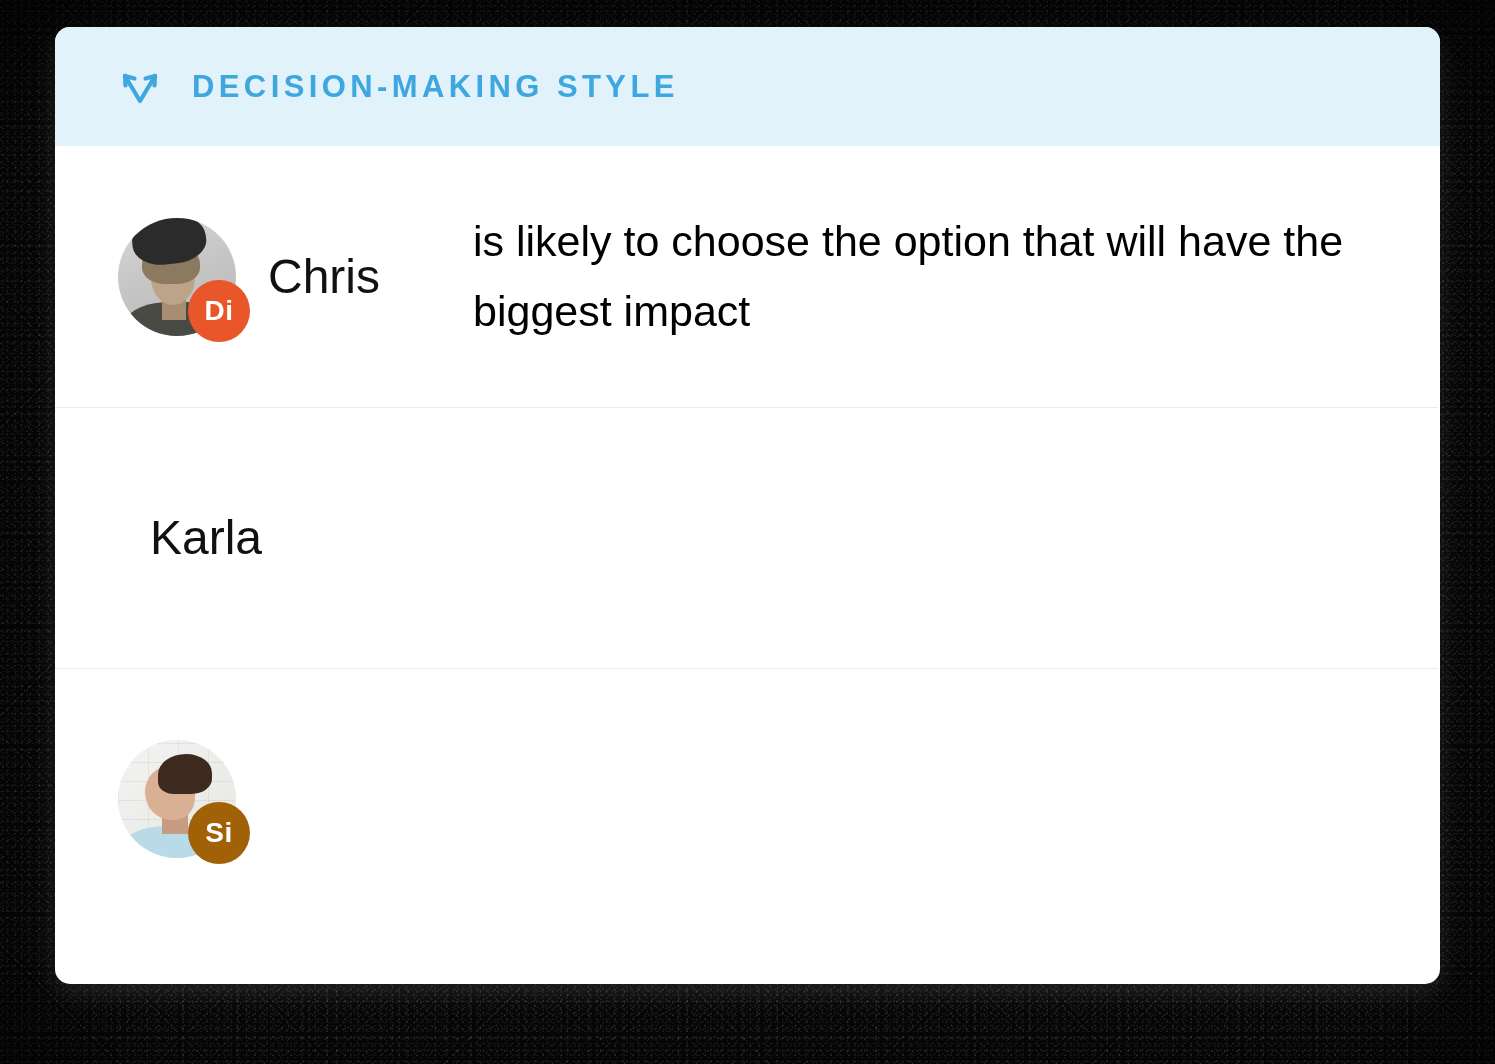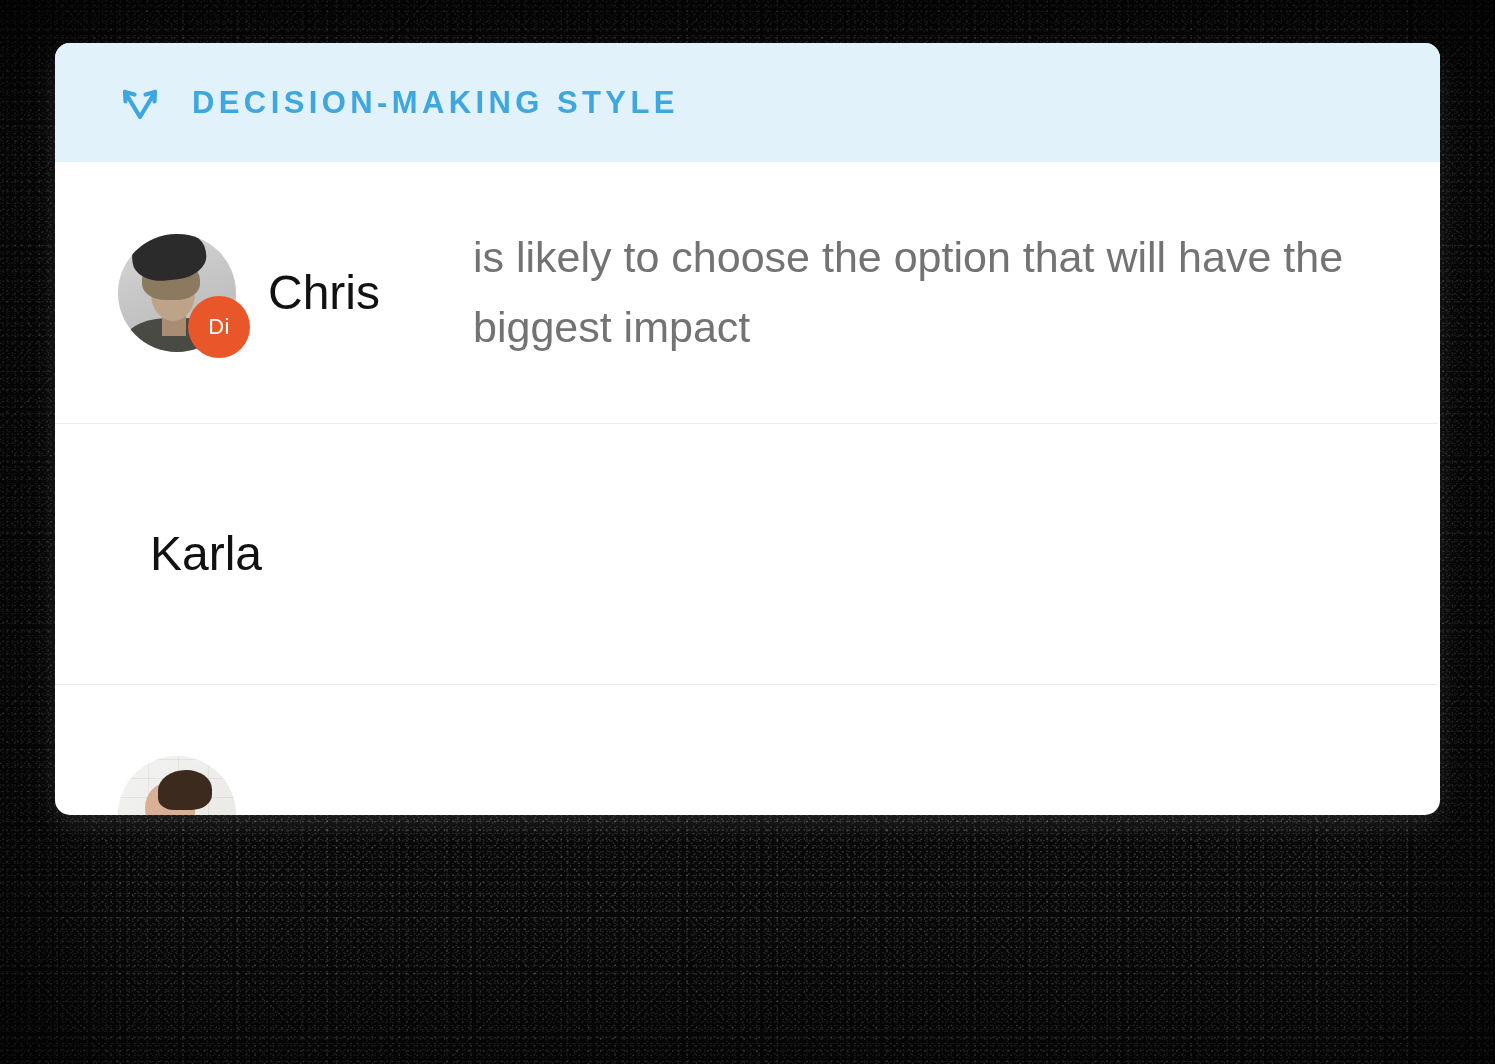--- a/index.html
+++ b/index.html
@@ -37,23 +37,23 @@
     inset: 0;
     background:
       linear-gradient(to bottom, rgba(0,0,0,0.55) 0%, rgba(0,0,0,0.0) 14%, rgba(0,0,0,0.0) 86%, rgba(0,0,0,0.35) 100%),
       linear-gradient(to right, rgba(0,0,0,0.45) 0%, rgba(0,0,0,0.0) 10%, rgba(0,0,0,0.0) 90%, rgba(0,0,0,0.45) 100%);
   }
 
   
   #card {
     position: absolute;
     left: 55px;
-    top: 43px;
+    top: 27px;
     width: 1385px;
-    height: 772px;
+    height: 957px;
     background: #ffffff;
     border-radius: 15px;
     overflow: hidden;
     box-shadow: 0 10px 26px rgba(255,255,255,0.10);
   }
 
   
   #card-header {
     height: 119px;
     background: #e1f2fb;
@@ -241,40 +241,40 @@
     position: absolute;
     right: -14px;
     bottom: -6px;
     width: 62px;
     height: 62px;
     border-radius: 50%;
     color: #ffffff;
     display: flex;
     align-items: center;
     justify-content: center;
-    font-size: 22px;
-    font-weight: 400;
+    font-size: 28px;
+    font-weight: 700;
     letter-spacing: 0.4px;
     font-family: "Liberation Sans", sans-serif;
   }
 
   .person-name {
     margin-left: 32px;
     font-size: 48px;
     font-weight: 300;
     color: #111111;
     white-space: nowrap;
     font-family: Liberation Sans, sans-serif;
   }
 
   .description {
     flex: 1;
     font-size: 43px;
     line-height: 1.62;
-    color: #737373;
+    color: #000000;
     font-weight: 400;
     padding-right: 10px;
     font-family: "Liberation Sans", sans-serif;
   }
 </style>
 </head>
 <body>
 
 <div id="backdrop"></div>
 
@@ -318,19 +318,19 @@
 
     <div class="row">
       <div class="person">
         <div class="avatar-wrap">
           <div class="avatar portrait-patrick">
             <div class="shirt"></div>
             <div class="neck"></div>
             <div class="face"></div>
             <div class="hair"></div>
           </div>
-          <div class="badge" style="background:#6d28d9">Si</div>
+          <div class="badge" style="background:#a16207">Si</div>
         </div>
       </div>
     </div>
 
   </div>
 </div>
 
 </body></html>

